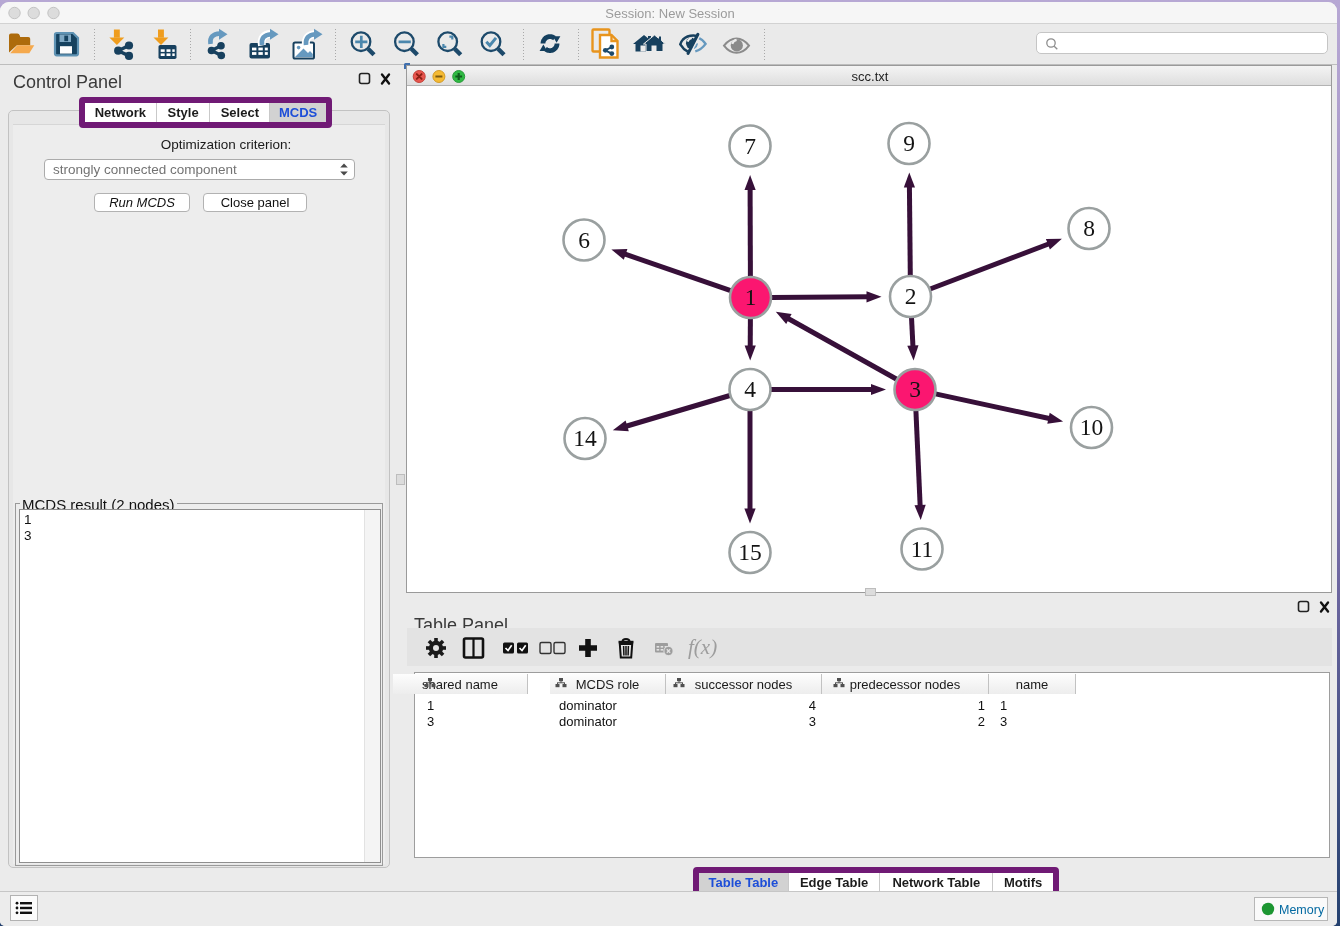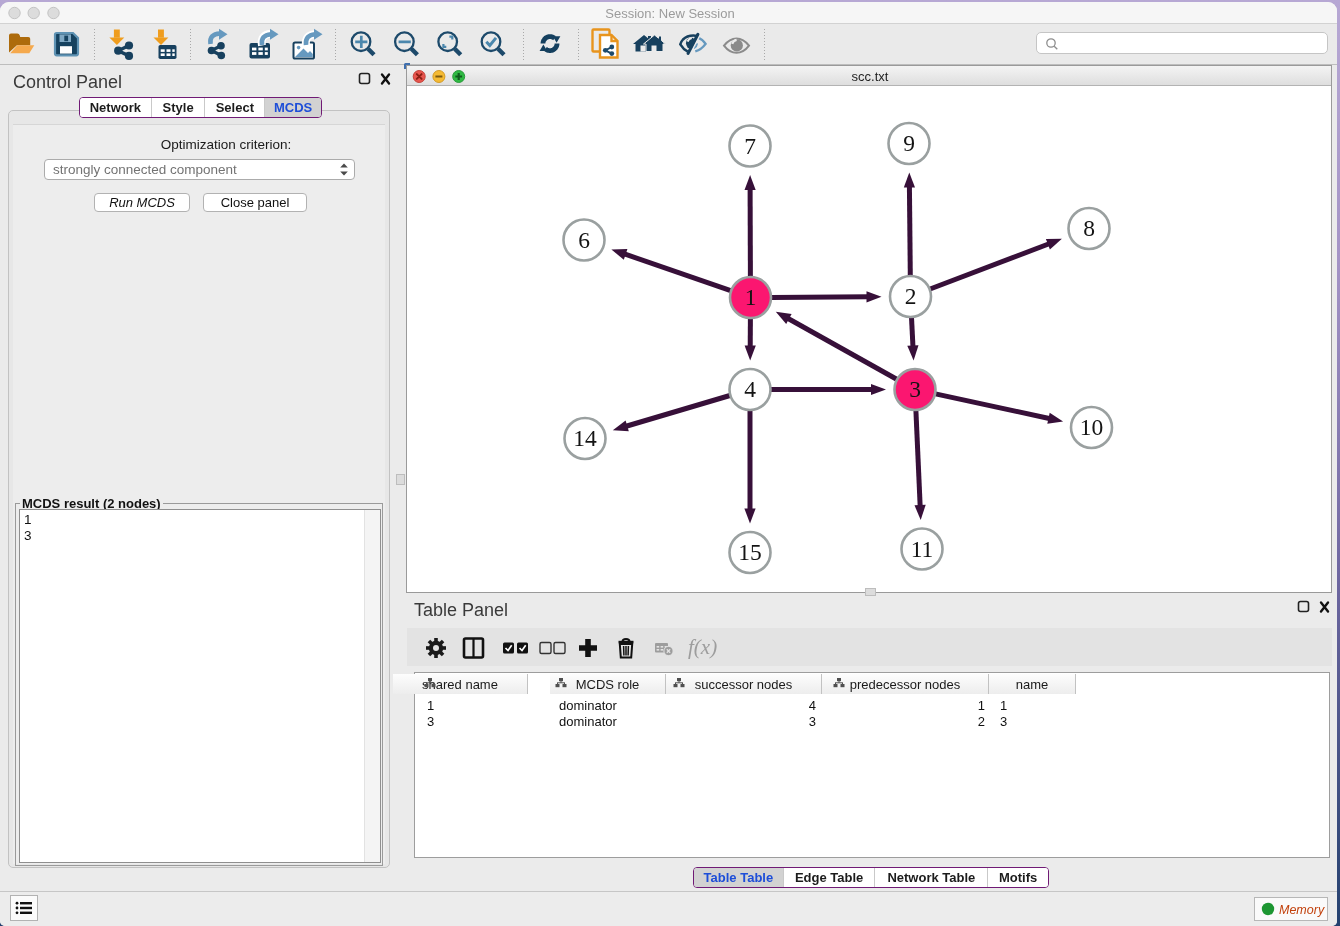--- a/index.html
+++ b/index.html
@@ -4,21 +4,21 @@
 <style>
 html,body{margin:0;padding:0;}
 body{width:1340px;height:926px;overflow:hidden;
  background:linear-gradient(180deg,#b7a8d4 0%,#a493c6 28%,#6f67a1 62%,#24416f 100%);
  font-family:"Liberation Sans",sans-serif;}
 .abs{position:absolute;}
 #win{position:absolute;left:0;top:2px;width:1337px;height:924px;background:#ebebeb;
  border-radius:9px 9px 5px 5px;overflow:hidden;}
 #page{position:absolute;left:0;top:-2px;width:1340px;height:926px;}
 .ttl{font-size:18px;color:#3a3a3a;}
-.seg{position:absolute;display:flex;height:19px;border:1px solid #701a75;border-radius:4px;overflow:hidden;background:#fff;font-size:13px;font-weight:700;color:#1c1c1c;text-align:center;}
+.seg{position:absolute;display:flex;height:19px;border:6px solid #701a75;border-radius:4px;overflow:hidden;background:#fff;font-size:13px;font-weight:700;color:#1c1c1c;text-align:center;}
 .seg div{display:flex;align-items:center;justify-content:center;border-right:1px solid #c9c9c9;background:#fff;white-space:nowrap;}
 .seg div:last-child{border-right:none;}
 .seg div.sel{background:#d2d2d2;color:#1d4ed8;}
 .btn{position:absolute;height:19px;background:#fff;border:1px solid #b2b2b2;border-radius:4px;font-size:13px;color:#111;display:flex;align-items:center;justify-content:center;box-sizing:border-box;}
 .dotsep{position:absolute;top:29px;height:31px;width:1px;
  background-image:repeating-linear-gradient(180deg,#a9a9a9 0 1px,transparent 1px 3px);}
 .hdrcell{position:absolute;top:674px;height:20px;box-sizing:border-box;border-right:1px solid #c2c2c2;
  background:linear-gradient(180deg,#fdfdfd,#ededed);display:flex;align-items:center;justify-content:center;
  font-size:13px;color:#1a1a1a;}
 .rowtxt{position:absolute;font-size:13px;color:#111;}
@@ -186,21 +186,21 @@
 <div class="abs" style="left:44px;top:159px;width:311px;height:21px;background:#fff;border:1px solid #ababab;border-radius:4px;box-sizing:border-box;"></div>
 <div class="abs" style="left:53px;top:162px;font-size:13.5px;color:#737373;">strongly connected component</div>
 <svg class="abs" style="left:338px;top:162px;" width="12" height="15" viewBox="0 0 12 15">
 <path d="M2.2 5.4 L6 1.6 L9.8 5.4 Z" fill="#4a4a4a"></path>
 <path d="M2.2 9.6 L6 13.4 L9.8 9.6 Z" fill="#4a4a4a"></path>
 </svg>
 <div class="btn" style="left:94px;top:193px;width:96px;font-style:italic;">Run MCDS</div>
 <div class="btn" style="left:203px;top:193px;width:104px;">Close panel</div>
 
 <div class="abs" style="left:15px;top:503px;width:368px;height:363px;border:1px solid #9a9a9a;box-sizing:border-box;"></div>
-<div class="abs" style="left:20px;top:496px;background:#ededed;padding:0 2px;font-size:13px;color:#111;font-weight:bold;">MCDS result (2 nodes)</div>
+<div class="abs" style="left:20px;top:496px;background:#ededed;padding:0 2px;font-size:15px;color:#111;">MCDS result (2 nodes)</div>
 <div class="abs" style="left:19px;top:509px;width:362px;height:354px;background:#fff;border:1px solid #8f8f8f;box-sizing:border-box;"></div>
 <div class="abs" style="left:364px;top:510px;width:15px;height:352px;background:#f4f4f4;border-left:1px solid #e2e2e2;"></div>
 <div class="abs" style="left:24px;top:512px;font-size:13.5px;color:#111;line-height:16px;">1<br>3</div>
 
 <div class="abs" style="left:406px;top:65px;width:926px;height:528px;background:#fff;border:1px solid #9a9a9a;box-sizing:border-box;"></div>
 <svg class="abs" style="left:404px;top:63px;" width="6" height="6">
         <path d="M0 6 L0 1.5 Q0 0 1.5 0 L6 0 L6 2 L2 2 L2 6 Z" fill="#3f6fae"></path>
       </svg>
 <div class="abs" style="left:407px;top:66px;width:924px;height:20px;background:linear-gradient(180deg,#f4f4f4,#dedede);border-bottom:1px solid #b3b3b3;box-sizing:border-box;"></div>
 <div class="abs" style="left:600px;top:69px;width:540px;text-align:center;font-size:13px;color:#1e1e1e;">scc.txt</div>
@@ -266,21 +266,21 @@
 <text x="910.5" y="304.0">2</text>
 <text x="750" y="397.0">4</text>
 <text x="915" y="397.0">3</text>
 <text x="585" y="446.0">14</text>
 <text x="1091.5" y="435.0">10</text>
 <text x="750" y="560.0">15</text>
 <text x="922" y="556.5">11</text>
 </g>
 </svg>
 
-<div class="abs ttl" style="left:414px;top:600px;">Table Panel</div>
+<div class="abs ttl" style="left:414px;top:615px;">Table Panel</div>
 <svg class="abs" style="left:1297px;top:600px;" width="34" height="14" viewBox="0 0 34 14">
 <rect x="1.5" y="1.5" width="10" height="10" rx="2" fill="none" stroke="#222" stroke-width="1.6"></rect>
 <path d="M24 2.5 L31 11.5 M31 2.5 L24 11.5" stroke="#111" stroke-width="2.4" stroke-linecap="round"></path>
 </svg>
 <div class="abs" style="left:407px;top:628px;width:925px;height:38px;background:#e3e3e3;"></div>
 <svg class="abs" style="left:407px;top:628px;" width="330" height="38" viewBox="407 628 330 38">
 
 <g fill="#1a1a1a">
 <path d="M436 638.2 m-3 0 a3 3 0 1 0 6 0 a3 3 0 1 0 -6 0" transform="translate(0,9.8)" fill="none"></path>
 <g transform="translate(436,648)">
@@ -399,19 +399,19 @@
         <circle cx="2" cy="7" r="1.4" fill="#111"></circle>
         <circle cx="2" cy="11.8" r="1.4" fill="#111"></circle>
 <rect x="5" y="1" width="12" height="2.4" fill="#111"></rect>
         <rect x="5" y="5.8" width="12" height="2.4" fill="#111"></rect>
         <rect x="5" y="10.6" width="12" height="2.4" fill="#111"></rect>
 </svg>
 <div class="abs" style="left:1254px;top:897px;width:74px;height:24px;background:#fafafa;border:1px solid #b7b7b7;box-sizing:border-box;"></div>
 <svg class="abs" style="left:1261px;top:902px;" width="14" height="14">
         <circle cx="7" cy="7" r="6.2" fill="#1d9632"></circle>
       </svg>
-<div class="abs" style="left:1279px;top:903px;font-size:12.5px;color:#c2410c;font-style:italic;">Memory</div>
+<div class="abs" style="left:1279px;top:903px;font-size:12.5px;color:#0369a1;">Memory</div>
 
 <div class="abs" style="left:396px;top:474px;width:7px;height:9px;background:#dcdcdc;border:1px solid #bdbdbd;"></div>
 <div class="abs" style="left:865px;top:588px;width:9px;height:6px;background:#dcdcdc;border:1px solid #bdbdbd;"></div>
 
 </div>
   </div>
 
 </body></html>

